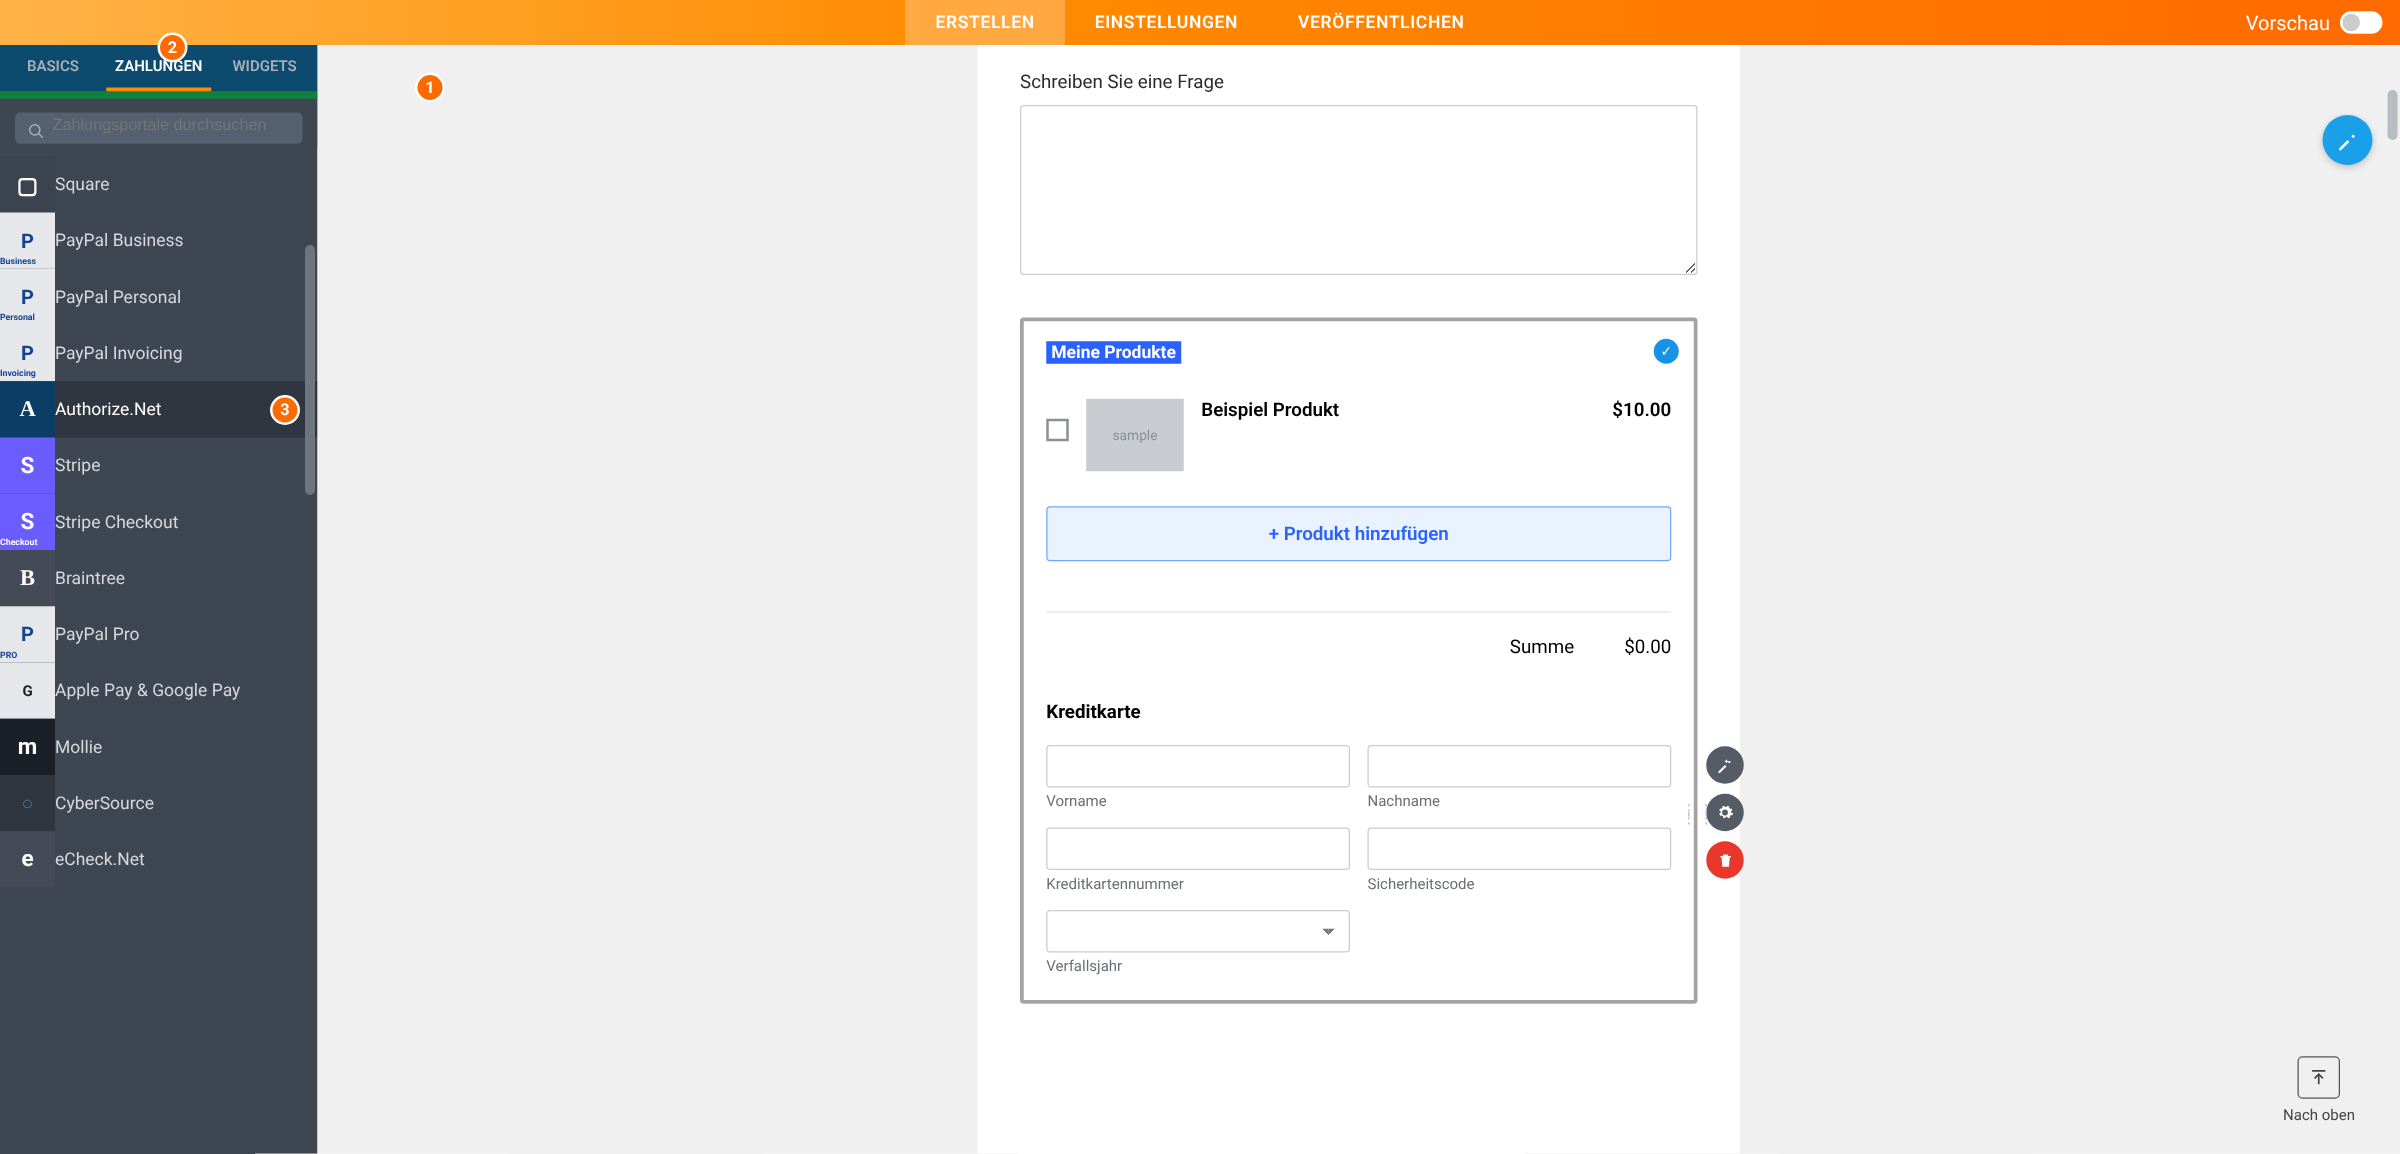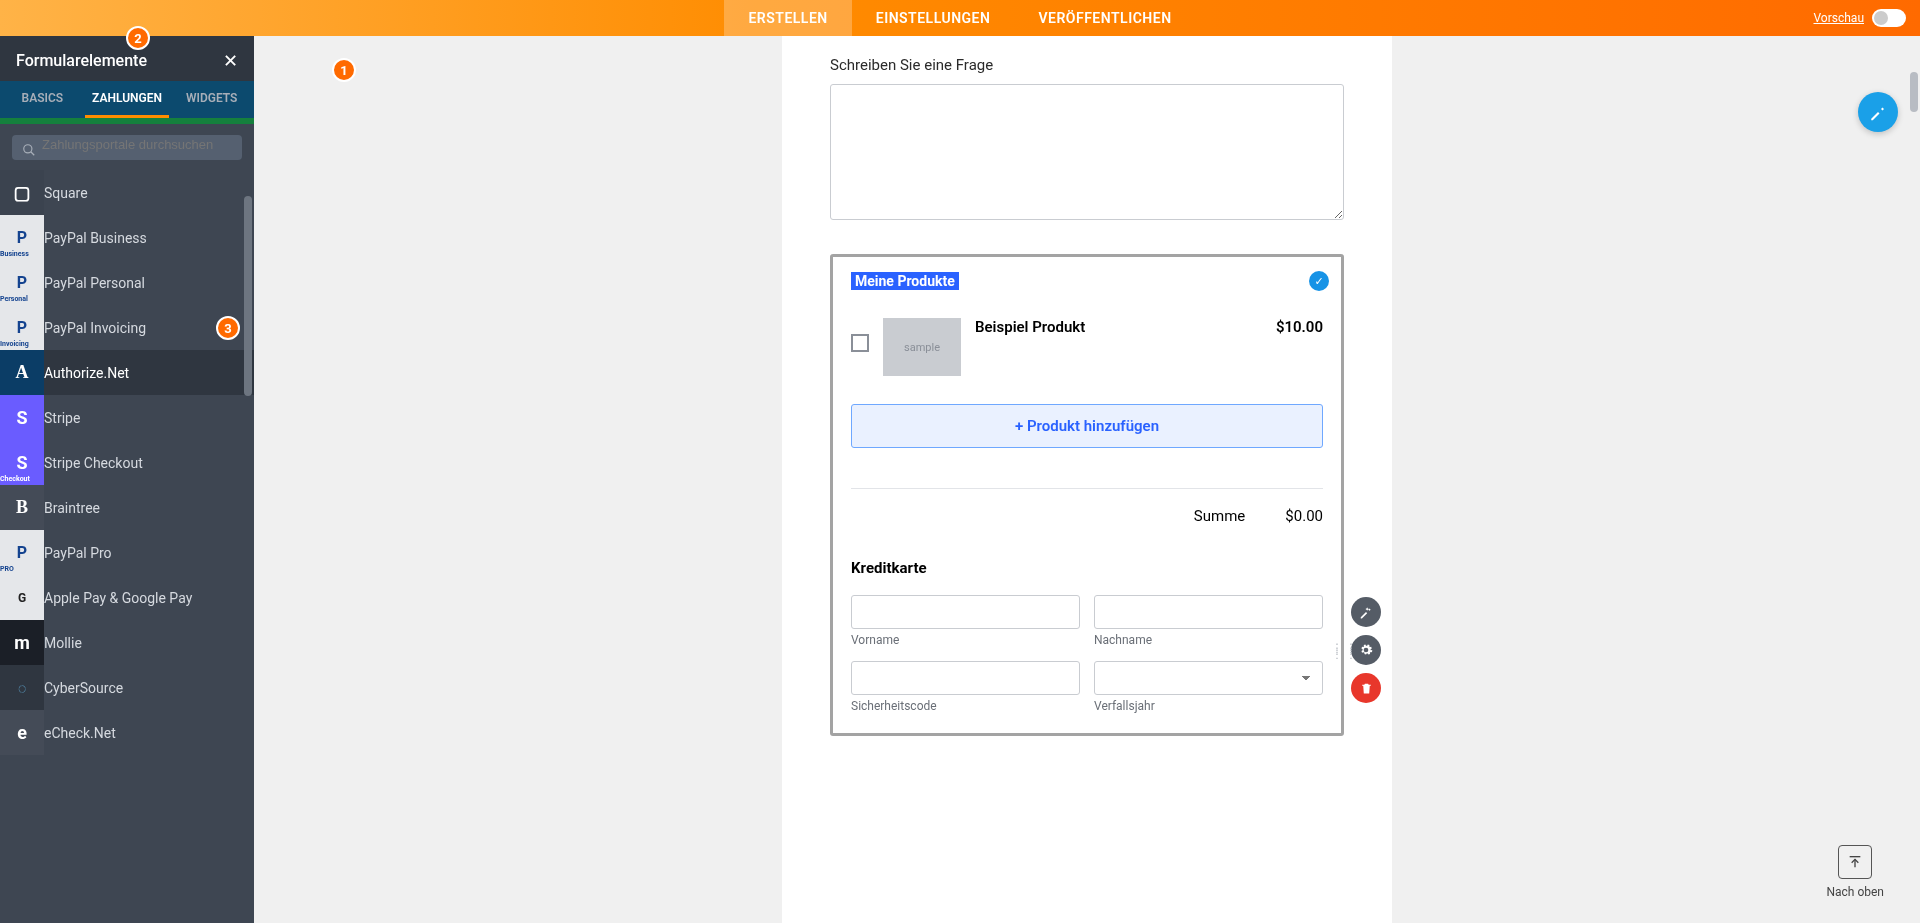--- a/index.html
+++ b/index.html
@@ -3,21 +3,21 @@
 <meta charset="utf-8">
 <style>
   * { box-sizing: border-box; margin: 0; padding: 0; }
   body { font-family: -apple-system, BlinkMacSystemFont, "Segoe UI", Roboto, sans-serif; background: #f4f4f4; overflow: hidden; }
 
   
   .topnav { height: 36px; background: linear-gradient(90deg, #ffb347 0%, #ff8c00 40%, #ff6a00 100%); display: flex; align-items: center; justify-content: center; position: relative; }
   .topnav-tabs { display: flex; height: 100%; }
   .topnav-tab { color: #fff; font-size: 14px; font-weight: 600; padding: 0 24px; display: flex; align-items: center; cursor: pointer; letter-spacing: 0.5px; }
   .topnav-tab.active { background: rgba(255,255,255,0.25); }
-  .topnav-right { position: absolute; right: 14px; display: flex; align-items: center; gap: 8px; color: #fff; font-size: 12px; text-decoration: underline; }
+  .topnav-right { position: absolute; right: 14px; display: flex; align-items: center; gap: 8px; color: #fff; font-size: 16px; }
   .toggle { width: 34px; height: 18px; background: #fff; border-radius: 9px; position: relative; }
   .toggle::after { content: ""; position: absolute; left: 2px; top: 2px; width: 14px; height: 14px; background: #ccc; border-radius: 50%; }
 
   
   .layout { display: flex; height: calc(100vh - 36px); }
 
   
   .sidebar { width: 254px; background: #3e4652; color: #fff; display: flex; flex-direction: column; position: relative; }
   .sidebar-header { padding: 14px 16px 10px; display: flex; justify-content: space-between; align-items: center; background: #2f3640; }
   .sidebar-header h2 { font-size: 16px; font-weight: 500; }
@@ -40,21 +40,21 @@
 
   
   .add-pill { position: absolute; left: 254px; top: 75px; background: #2f3640; color: #fff; font-size: 11px; line-height: 13px; padding: 8px 40px 8px 14px; border-radius: 0 20px 20px 0; }
   .add-pill-text { text-align: center; }
 
   
   .badge { position: absolute; width: 24px; height: 24px; background: #ff6a00; color: #fff; border: 2px solid #fff; border-radius: 50%; display: flex; align-items: center; justify-content: center; font-size: 13px; font-weight: 700; z-index: 50; }
 
   
   .canvas { flex: 1; background: #f0f0f0; position: relative; overflow: hidden; }
-  .form-paper { width: 610px; margin: 0 auto; background: #fff; min-height: 100%; padding: 20px 48px 40px; position: relative; }
+  .form-paper { width: 610px; margin: 0 auto; background: #fff; min-height: 100%; padding: 20px 34px 40px; position: relative; }
   .q-label { font-size: 15px; color: #2b2b2b; margin-bottom: 10px; }
   .q-textarea { width: 100%; height: 136px; border: 1px solid #c9ccd1; border-radius: 3px; resize: both; }
 
   
   .selected-block { border: 3px solid #a3a3a3; border-radius: 3px; padding: 14px 18px 20px; margin-top: 30px; position: relative; }
   .block-title { display: inline-block; background: #2a62ff; color: #fff; font-weight: 700; font-size: 14px; padding: 1px 4px; }
   .check-badge { position: absolute; right: 12px; top: 14px; width: 20px; height: 20px; background: #1793e6; color: #fff; border-radius: 50%; display: flex; align-items: center; justify-content: center; font-size: 11px; }
   .product-row { display: flex; align-items: flex-start; gap: 14px; margin-top: 28px; }
   .prod-check { width: 18px; height: 18px; border: 2px solid #8a8f98; margin-top: 16px; }
   .prod-thumb { width: 78px; height: 58px; background: #c9ccd1; display: flex; align-items: center; justify-content: center; color: #8a8f98; font-size: 11px; }
@@ -109,24 +109,20 @@
   </div>
   <div class="topnav-right">
     <span>Vorschau</span>
     <div class="toggle"></div>
   </div>
 </div>
 
 <div class="layout">
 
   <div class="sidebar">
-    <div class="sidebar-header">
-      <h2>Formularelemente</h2>
-      <span class="close-x">✕</span>
-    </div>
     <div class="sidebar-tabs">
       <div class="sidebar-tab">BASICS</div>
       <div class="sidebar-tab active">ZAHLUNGEN</div>
       <div class="sidebar-tab">WIDGETS</div>
     </div>
     <div class="search-wrap">
       <span class="search-icon">
         <svg width="14" height="14" viewBox="0 0 24 24" fill="none" stroke="currentColor" stroke-width="2">
             <circle cx="10" cy="10" r="7"></circle>
             <line x1="21" y1="21" x2="15" y2="15"></line>
@@ -231,20 +227,24 @@
         <div class="cc-heading">Kreditkarte</div>
 
         <div class="grid2">
           <div class="field">
             <input style="">
             <label>Vorname</label>
           </div>
           <div class="field">
             <input style="">
             <label>Nachname</label>
+          </div>
+          <div class="field">
+            <input style="">
+            <label>Kreditkartennummer</label>
           </div>
           <div class="field">
             <input style="">
             <label>Sicherheitscode</label>
           </div>
           <div class="field">
             <select><option></option></select>
             <label>Verfallsjahr</label>
           </div>
         </div>

